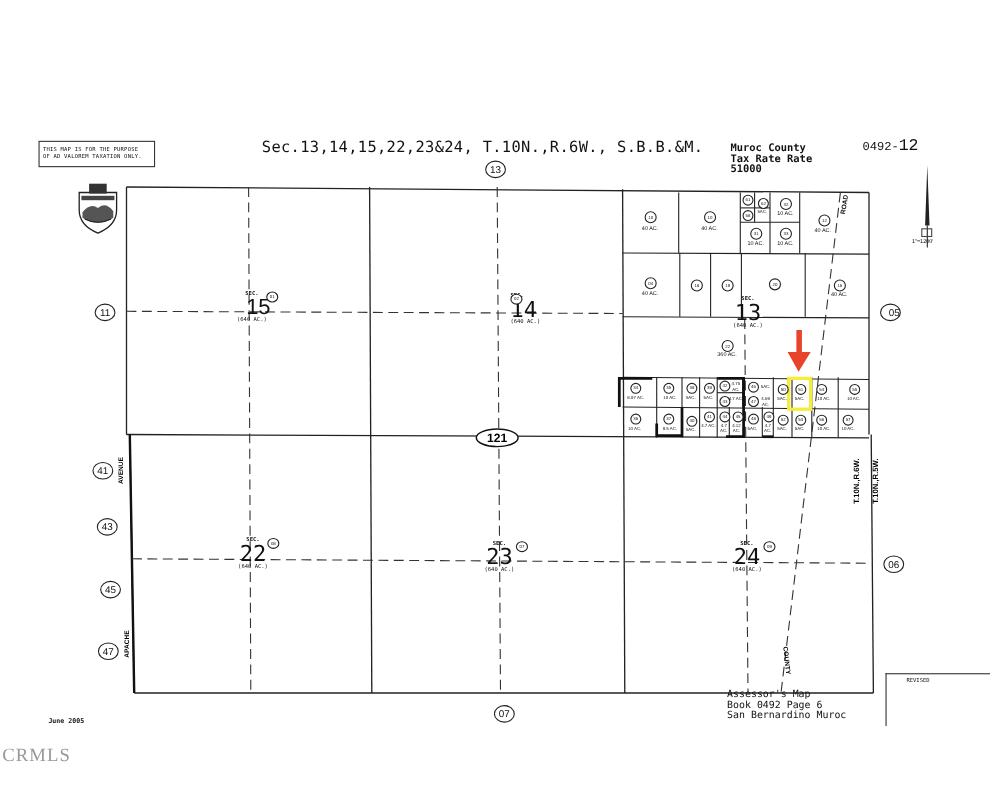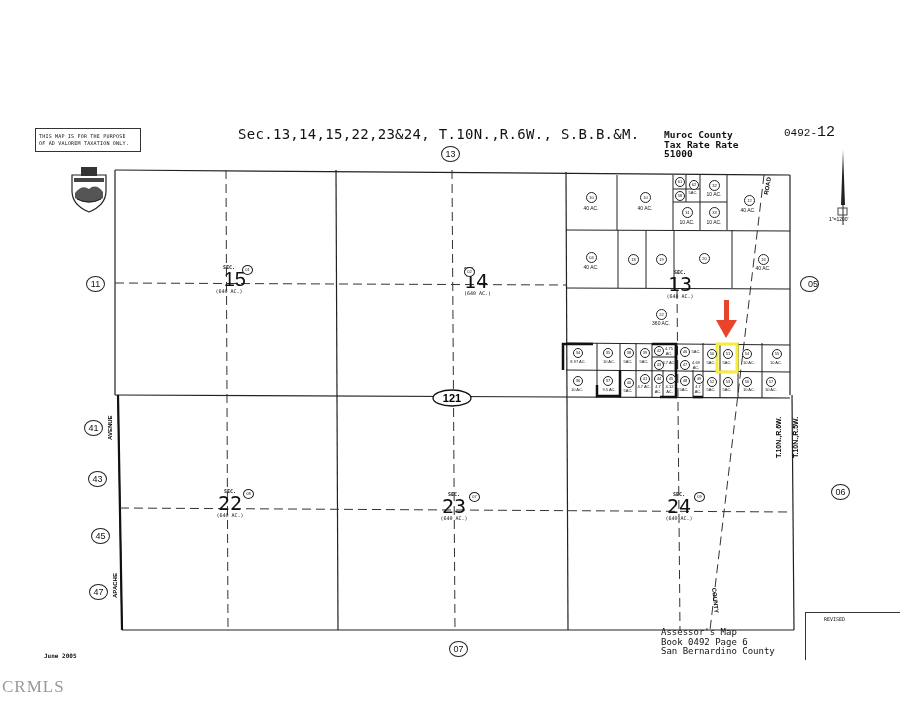--- a/index.html
+++ b/index.html
@@ -139,21 +139,21 @@
   <text x="0" y="0" font-size="6" font-weight="bold" transform="translate(712,588) rotate(84)">COUNTY</text>
   <text x="0" y="0" font-size="6" font-weight="bold" transform="translate(112,440) rotate(-90)">AVENUE</text>
   <text x="0" y="0" font-size="6" font-weight="bold" transform="translate(117,598) rotate(-90)">APACHE</text>
   <text x="0" y="0" font-size="7" font-weight="bold" transform="translate(781,458) rotate(-90)">T.10N.,R.6W.</text>
   <text x="0" y="0" font-size="7" font-weight="bold" transform="translate(798,458) rotate(-90)">T.10N.,R.5W.</text>
 </svg>
 
 <div class="circ" style="left:441px;top:146px;width:17px;height:14px;line-height:14px;">13</div>
 <div class="circ" style="left:86px;top:276px;width:17px;height:14px;line-height:14px;">11</div>
 <div class="circ" style="left:800px;top:276px;width:17px;height:14px;line-height:14px;text-align:right;">05</div>
-<div class="circ" style="left:803px;top:484px;width:17px;height:14px;line-height:14px;margin-left:28px;">06</div>
+<div class="circ" style="left:803px;top:505px;width:17px;height:14px;line-height:14px;">06</div>
 <div class="circ" style="left:449px;top:641px;width:17px;height:14px;line-height:14px;">07</div>
 <div class="circ" style="left:84px;top:420px;width:17px;height:14px;line-height:14px;">41</div>
 <div class="circ" style="left:88px;top:471px;width:17px;height:14px;line-height:14px;">43</div>
 <div class="circ" style="left:91px;top:528px;width:17px;height:14px;line-height:14px;">45</div>
 <div class="circ" style="left:89px;top:584px;width:17px;height:14px;line-height:14px;">47</div>
 
 <div class="abs" style="left:212px;top:264px;width:34px;text-align:center;">
   <div style="font-size:5px;font-weight:bold;">SEC.</div>
   <div style="font-size:20px;line-height:18px;font-family:Liberation Sans, sans-serif;text-align:right;">15</div>
   <div style="font-size:5px;">(640 AC.)</div>
@@ -269,18 +269,18 @@
 <div class="small" style="left:764px;top:360px;width:24px;font-size:4px;">10 AC.</div>
 <div class="circ" style="left:742px;top:377px;width:8px;height:8px;font-size:4px;line-height:8px;">56</div>
 <div class="small" style="left:738px;top:387px;width:22px;font-size:4px;">10 AC.</div>
 <div class="circ" style="left:766px;top:377px;width:8px;height:8px;font-size:4px;line-height:8px;">57</div>
 <div class="small" style="left:762px;top:387px;width:18px;font-size:4px;">10 AC.</div>
 
 <div class="abs date">June 2005</div>
 <div class="abs footer">
   <div>Assessor's Map</div>
   <div>Book 0492 Page 6</div>
-  <div>San Bernardino County</div>
+  <div>San Bernardino Muroc</div>
 </div>
 <div class="abs revised">
   <span>REVISED</span>
 </div>
 <div class="abs crmls">CRMLS</div>
 
 </body></html>

